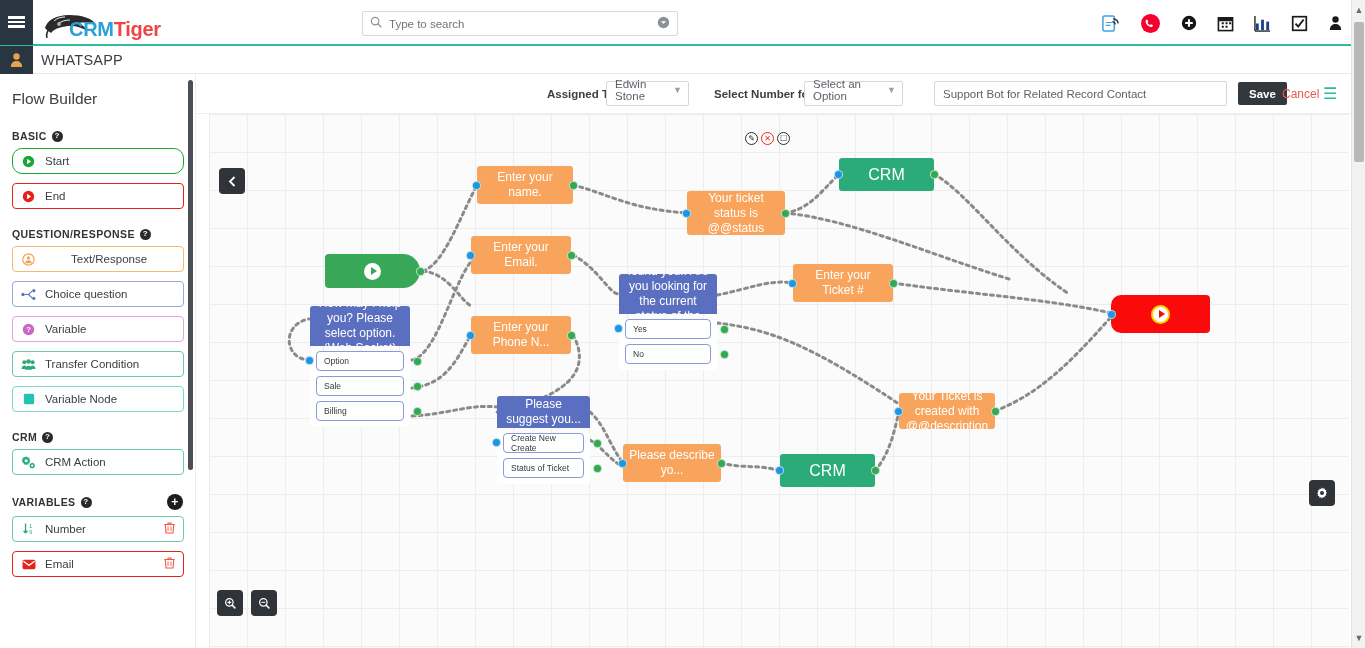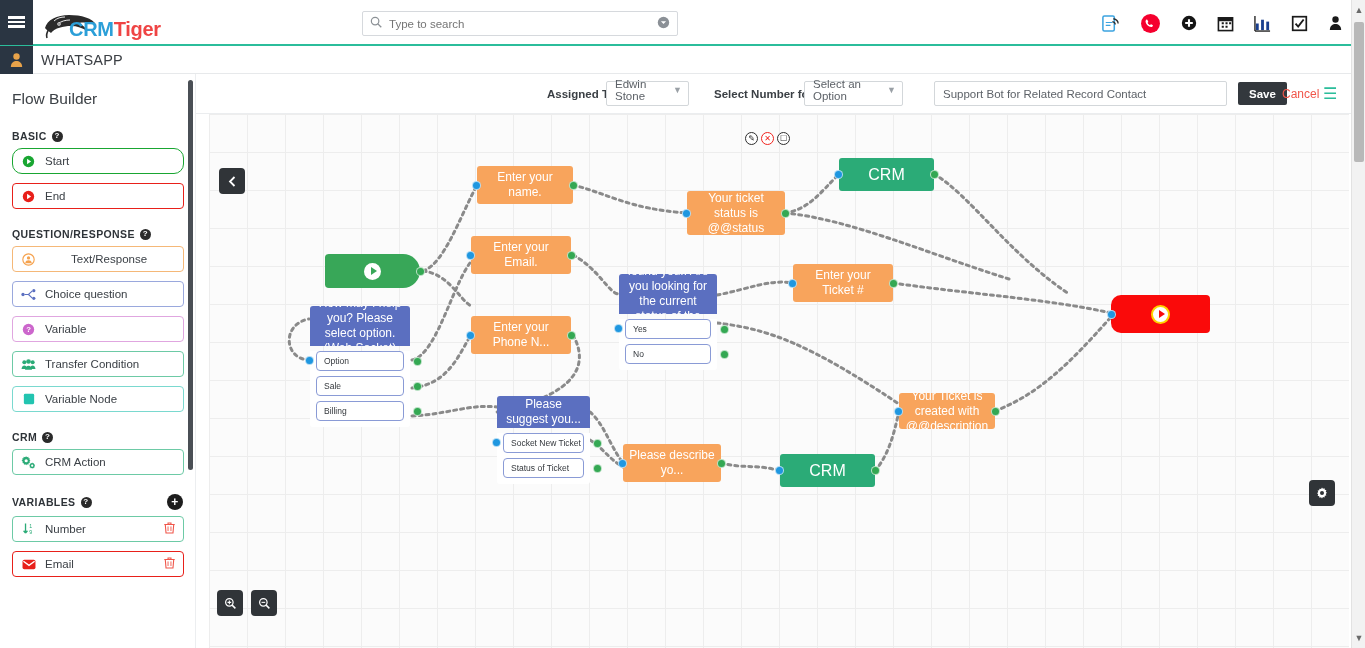--- a/index.html
+++ b/index.html
@@ -573,21 +573,21 @@
       </div>
       <div class="node" style="left: 262px; top: 202px;">
         <div class="nbody n-orange" style="width:100px;height:38px;">Enter your Phone N...</div>
       <span class="port p-in" style="left:-5px;top:15px;"></span>
       <span class="port p-out" style="left:96px;top:15px;"></span>
       </div>
       <div class="node" style="left: 288px; top: 282px;">
         <div class="nbody n-blue" style="width:93px;height:32px;border-radius:3px 3px 0 0;">Please suggest you...</div>
       <div class="optwrap" style="width:93px;">
           <div class="opt">
-         <span>Socket New Ticket</span>
+         <span>Create New Create</span>
          <span class="port p-out" style="left:89px;top:5px;"></span>
        </div>
           <div class="opt">
          <span>Status of Ticket</span>
          <span class="port p-out" style="left:89px;top:5px;"></span>
        </div>
         </div>
       <span class="port p-in" style="left:-5px;top:42px;"></span>
       </div>
       <div class="node" style="left: 410px; top: 160px;">

